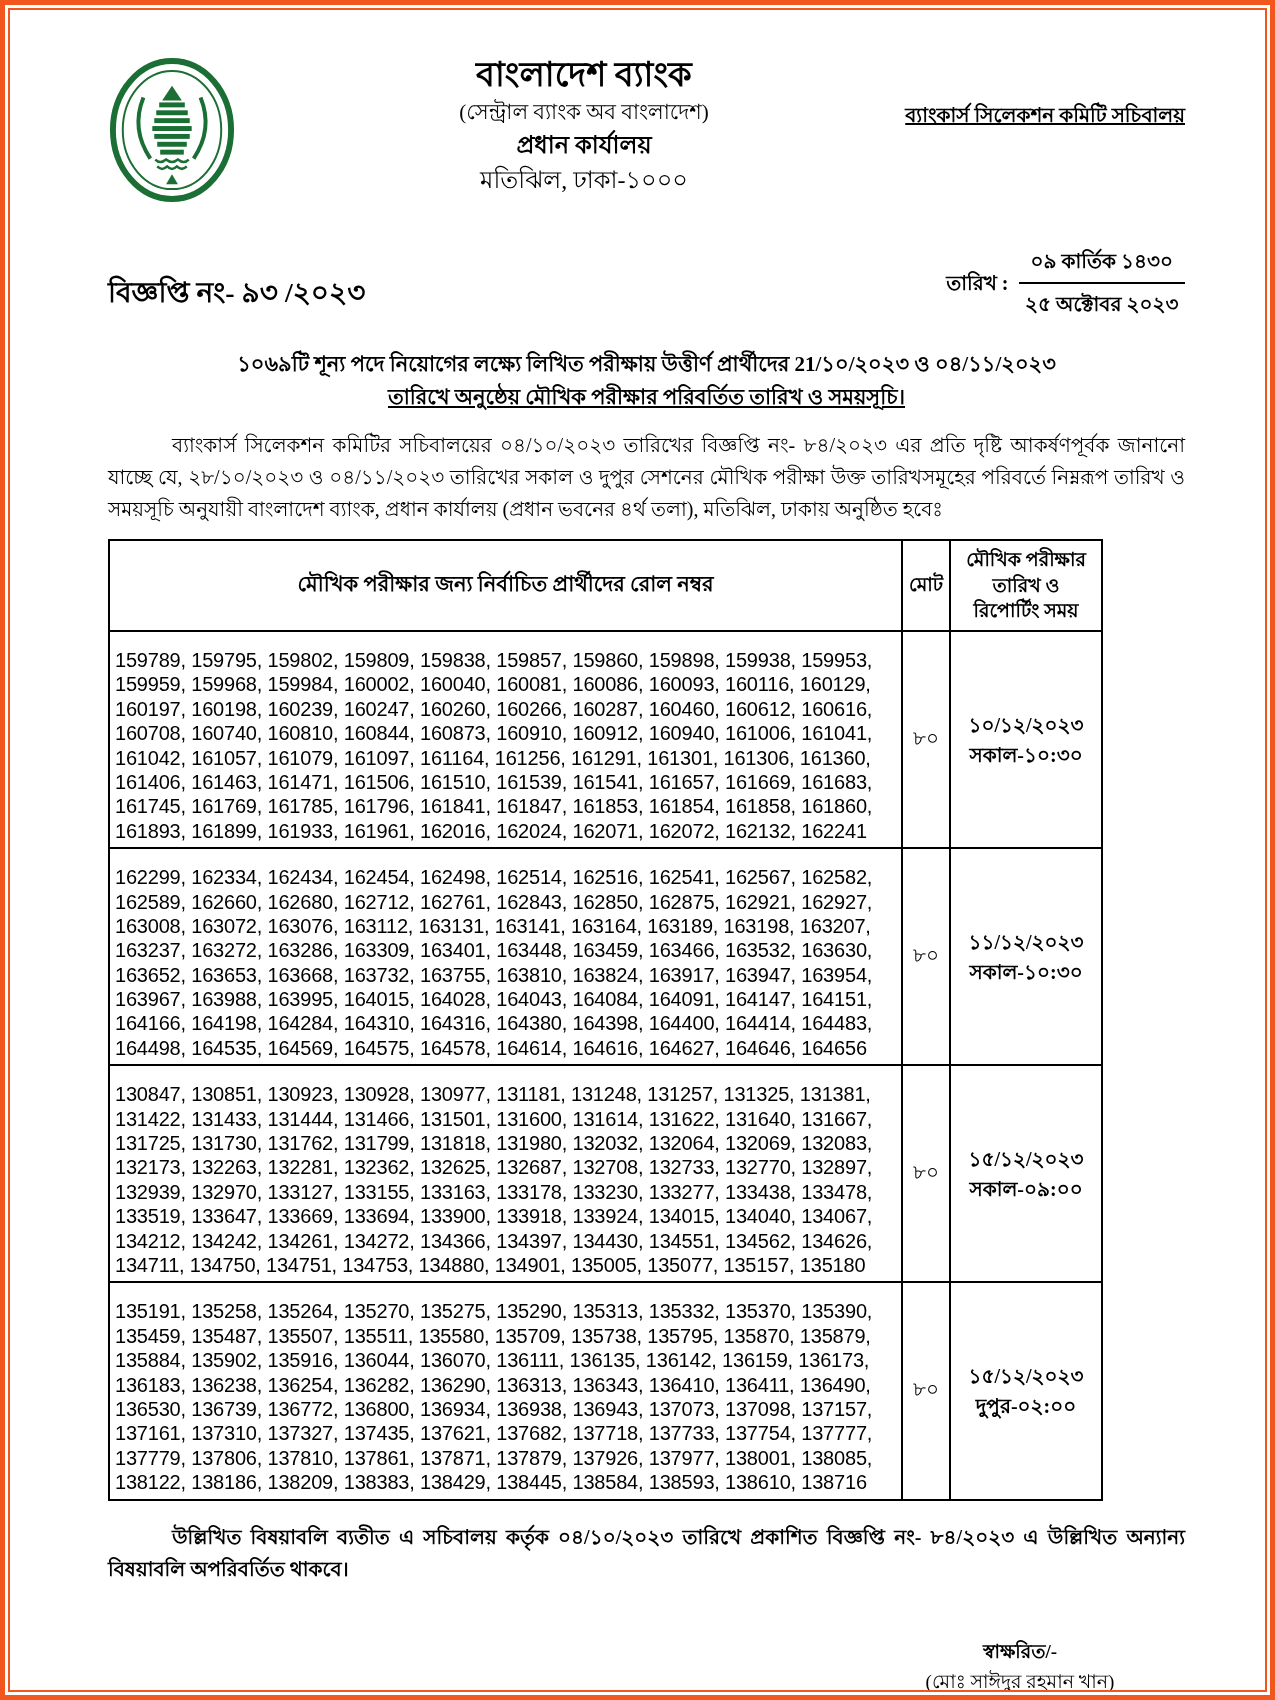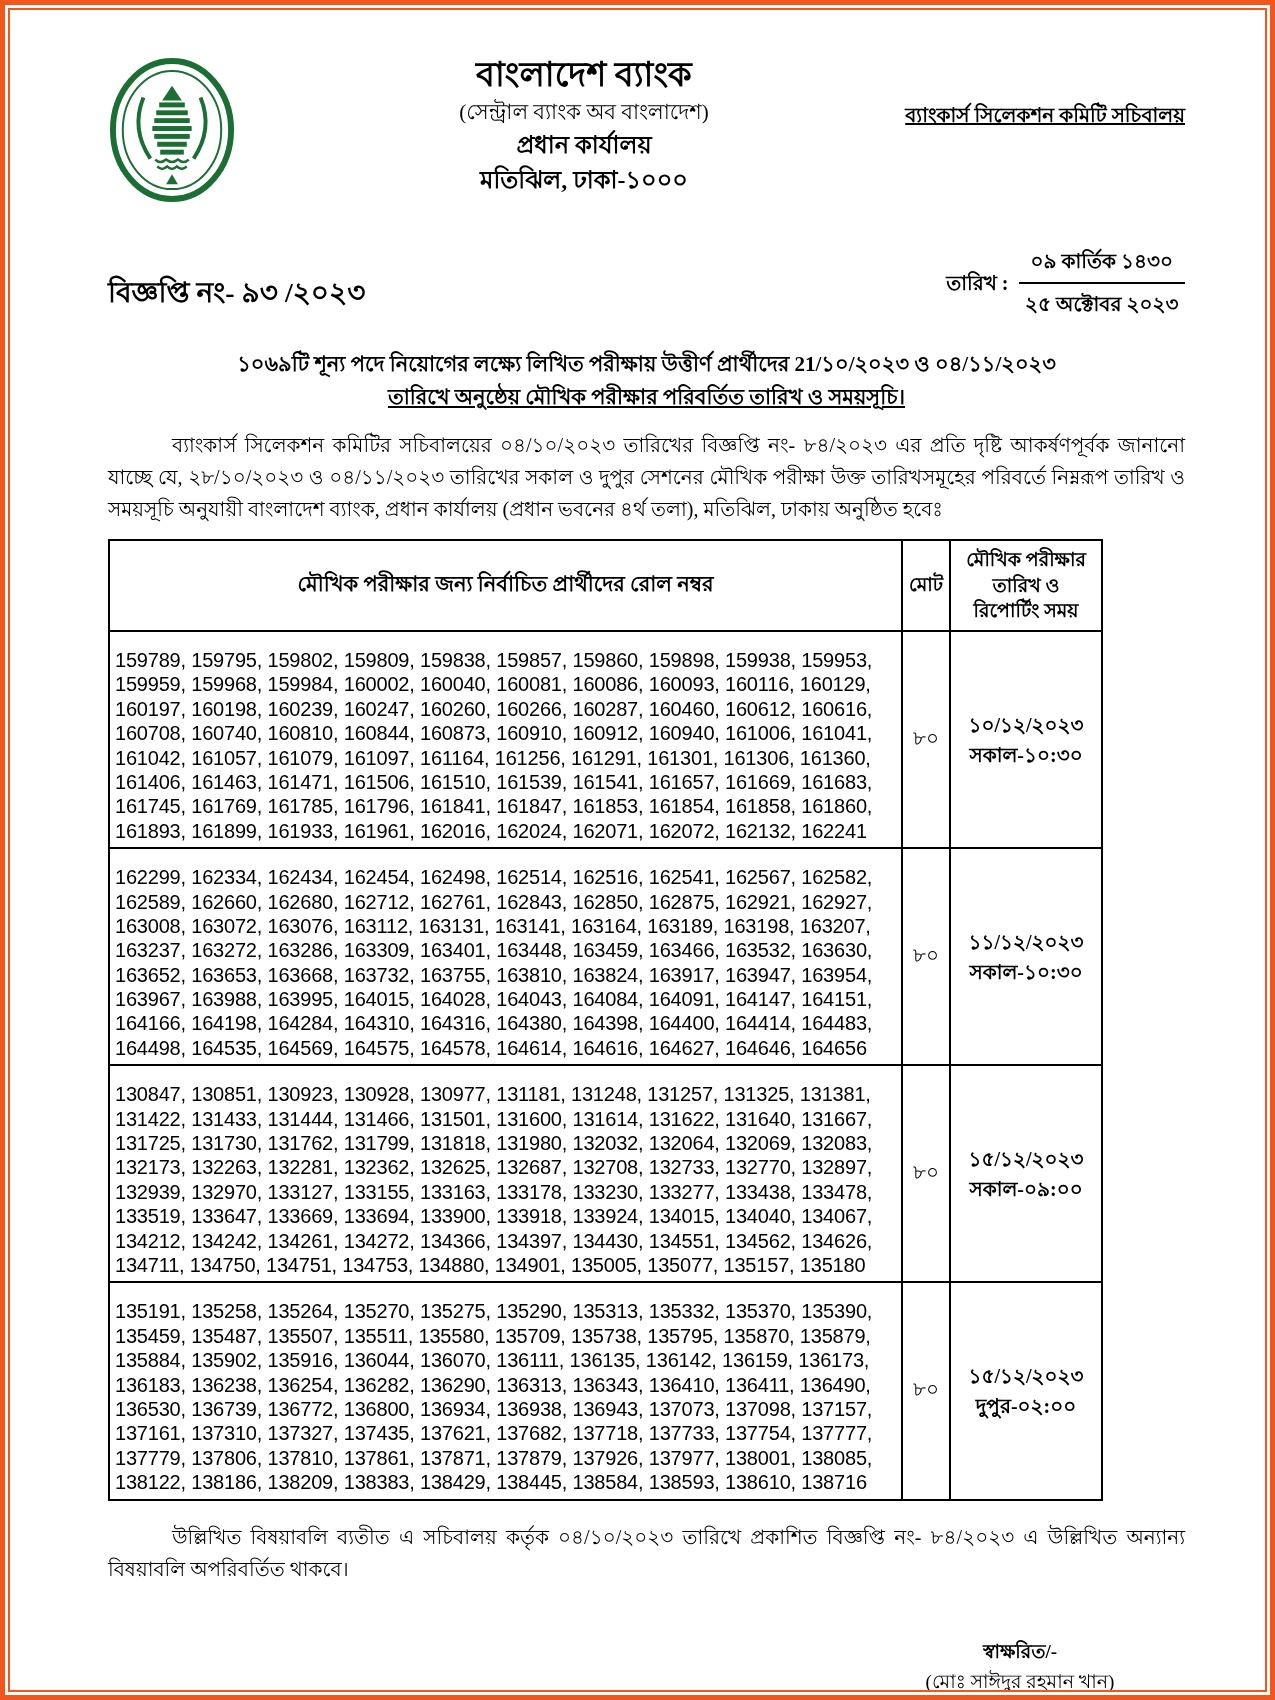--- a/index.html
+++ b/index.html
@@ -20,21 +20,21 @@
     padding:38px 80px 20px 98px;
     overflow:hidden;
   }
   
   .header-row { display:flex; align-items:flex-start; }
   .seal-wrap { width:175px; flex:0 0 175px; padding-top:8px; }
   .header-center { flex:1 1 auto; text-align:center; padding-top:6px; }
   .org-name   { font-size:34px; font-weight:bold; line-height:1.25; }
   .org-sub    { font-size:21px; line-height:1.5; }
   .org-office { font-size:24px; font-weight:bold; line-height:1.45; }
-  .org-addr   { font-size:24px; font-weight:bold; line-height:1.45; }
+  .org-addr   { font-size:24px; font-weight:normal; line-height:1.45; }
   .header-right { flex:0 0 300px; padding-top:52px; text-align:right; }
   .committee  { font-size:20px; font-weight:bold; text-decoration:underline; }
   
   .meta-row { display:flex; justify-content:space-between; align-items:flex-end; margin-top:38px; }
   .notice-no { font-size:28px; font-weight:bold; padding-bottom:4px; }
   .date-block { display:flex; align-items:center; gap:10px; }
   .date-label { font-size:20px; font-weight:bold; }
   .date-frac  { display:inline-block; text-align:center; }
   .date-top   { font-size:20px; font-weight:bold; border-bottom:2px solid #000; padding:0 12px 3px 12px; }
   .date-bottom{ font-size:20px; font-weight:bold; padding-top:5px; }
@@ -61,21 +61,21 @@
     font-size:20px; line-height:1.22; letter-spacing:-0.2px;
     padding:16px 2px 4px 5px; width:795px;
   }
   td.total-c { text-align:center; font-size:20px; font-family:"Liberation Serif", serif; }
   td.sched-c { text-align:center; font-family:"Liberation Serif", serif; }
   .sched-date { font-size:20px; font-weight:bold; line-height:1.5; }
   .sched-time { font-size:20px; font-weight:bold; line-height:1.5; }
   
   .closing {
     margin-top:20px; font-size:20px; line-height:1.6;
-    text-align:justify; text-indent:64px;
+    text-align:justify; text-indent:64px;font-weight:bold;
   }
   
   .bottom-row { display:flex; margin-top:52px; }
   .watermark-wrap { flex:1 1 auto; padding-left:150px; padding-top:46px; }
   .wm-text {
     font-family:"Liberation Serif", serif;
     font-size:46px; font-weight:bold; letter-spacing:1px;
     display:inline-block; border-bottom:3px solid #1a1a66; line-height:1.05;
     padding-bottom:2px;
   }

